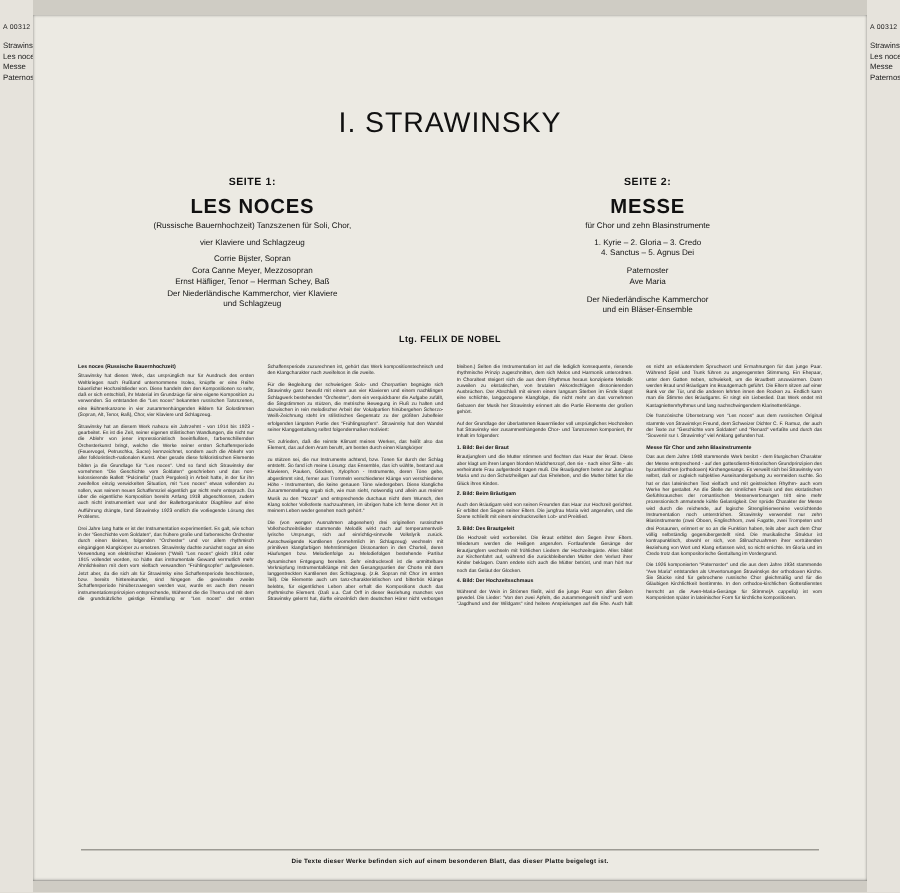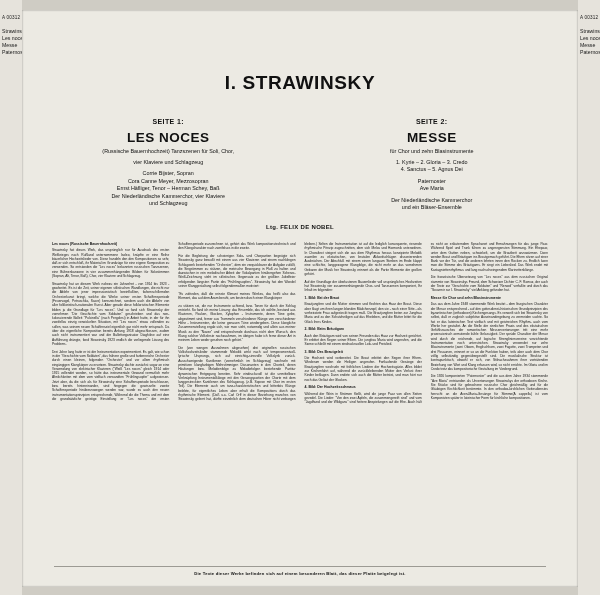--- a/index.html
+++ b/index.html
@@ -39,21 +39,21 @@
     font-size:4.6px;letter-spacing:.2px;white-space:nowrap;
   }
   .spine-list{
     position:absolute;top:28px;left:2px;right:1px;
   }
   .spine-list div{white-space:nowrap;}
 
   .title{
     position:absolute;top:62px;left:0;right:0;
     text-align:center;
-    font-size:19px;font-weight:bold;letter-spacing:.6px;
+    font-size:19px;font-weight:normal;letter-spacing:.6px;
   }
 
   .cols{
     position:absolute;top:108px;left:34px;right:34px;height:108px;
   }
   .side{
     position:absolute;top:0;width:46%;
     text-align:center;
   }
   .side.left{left:0;}

